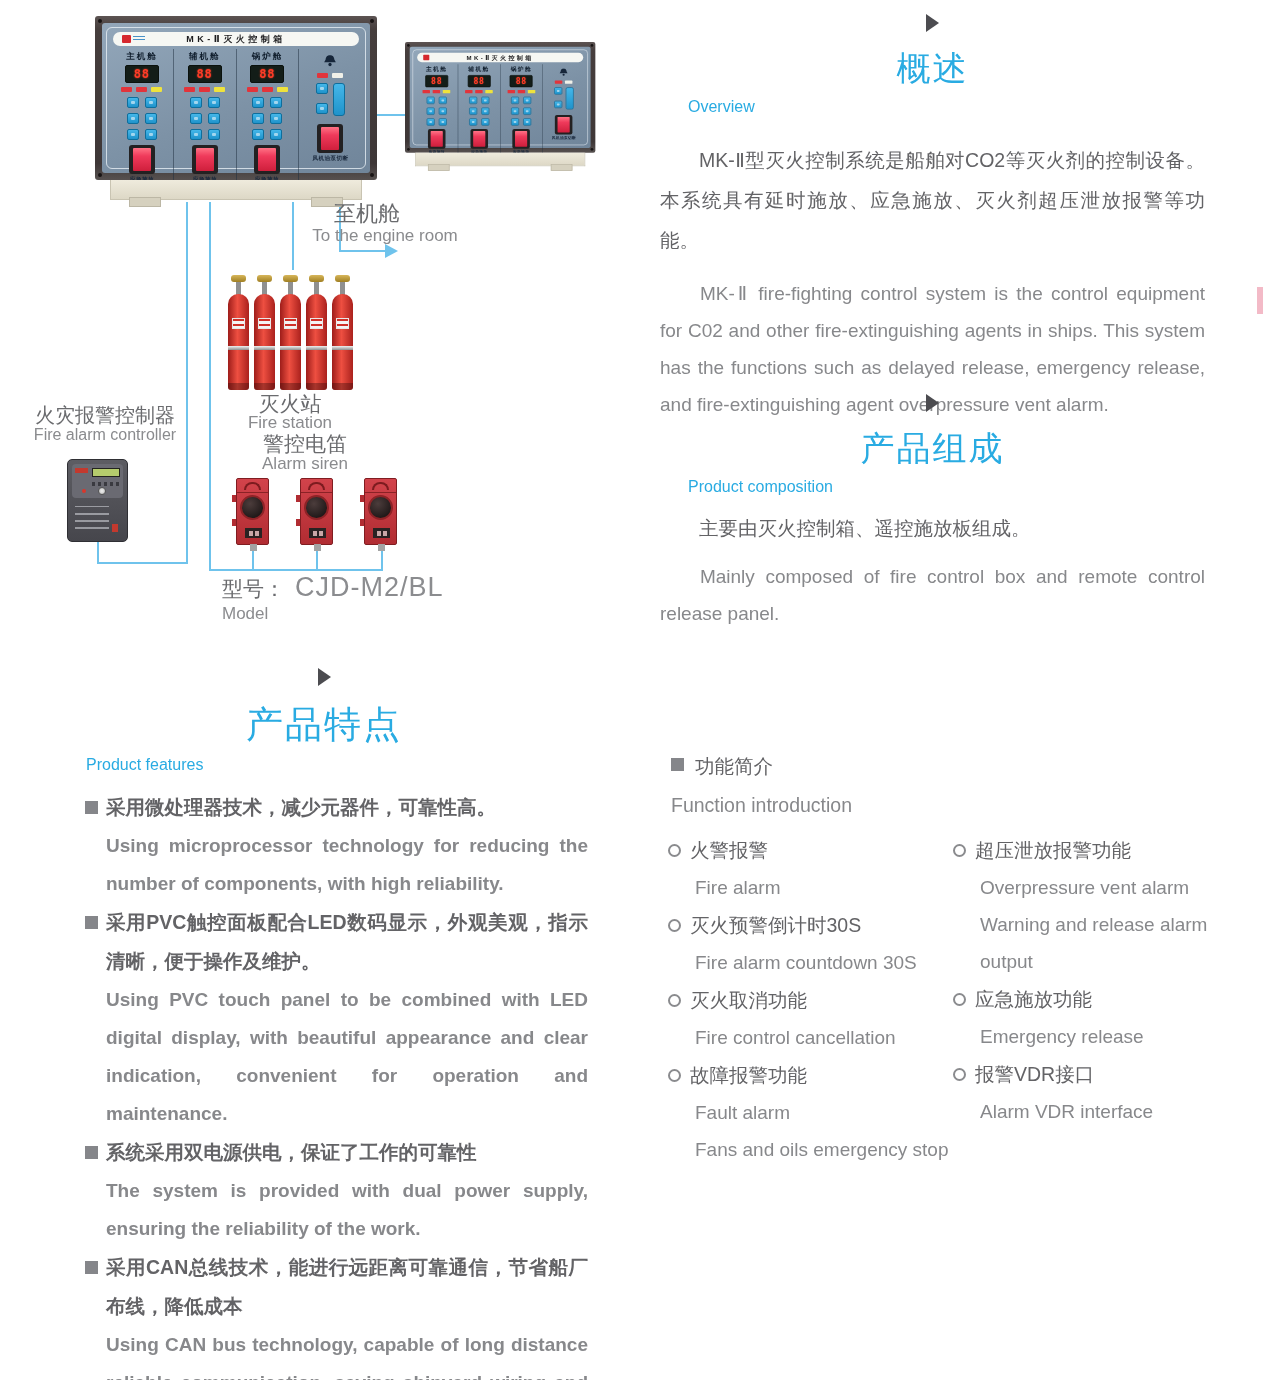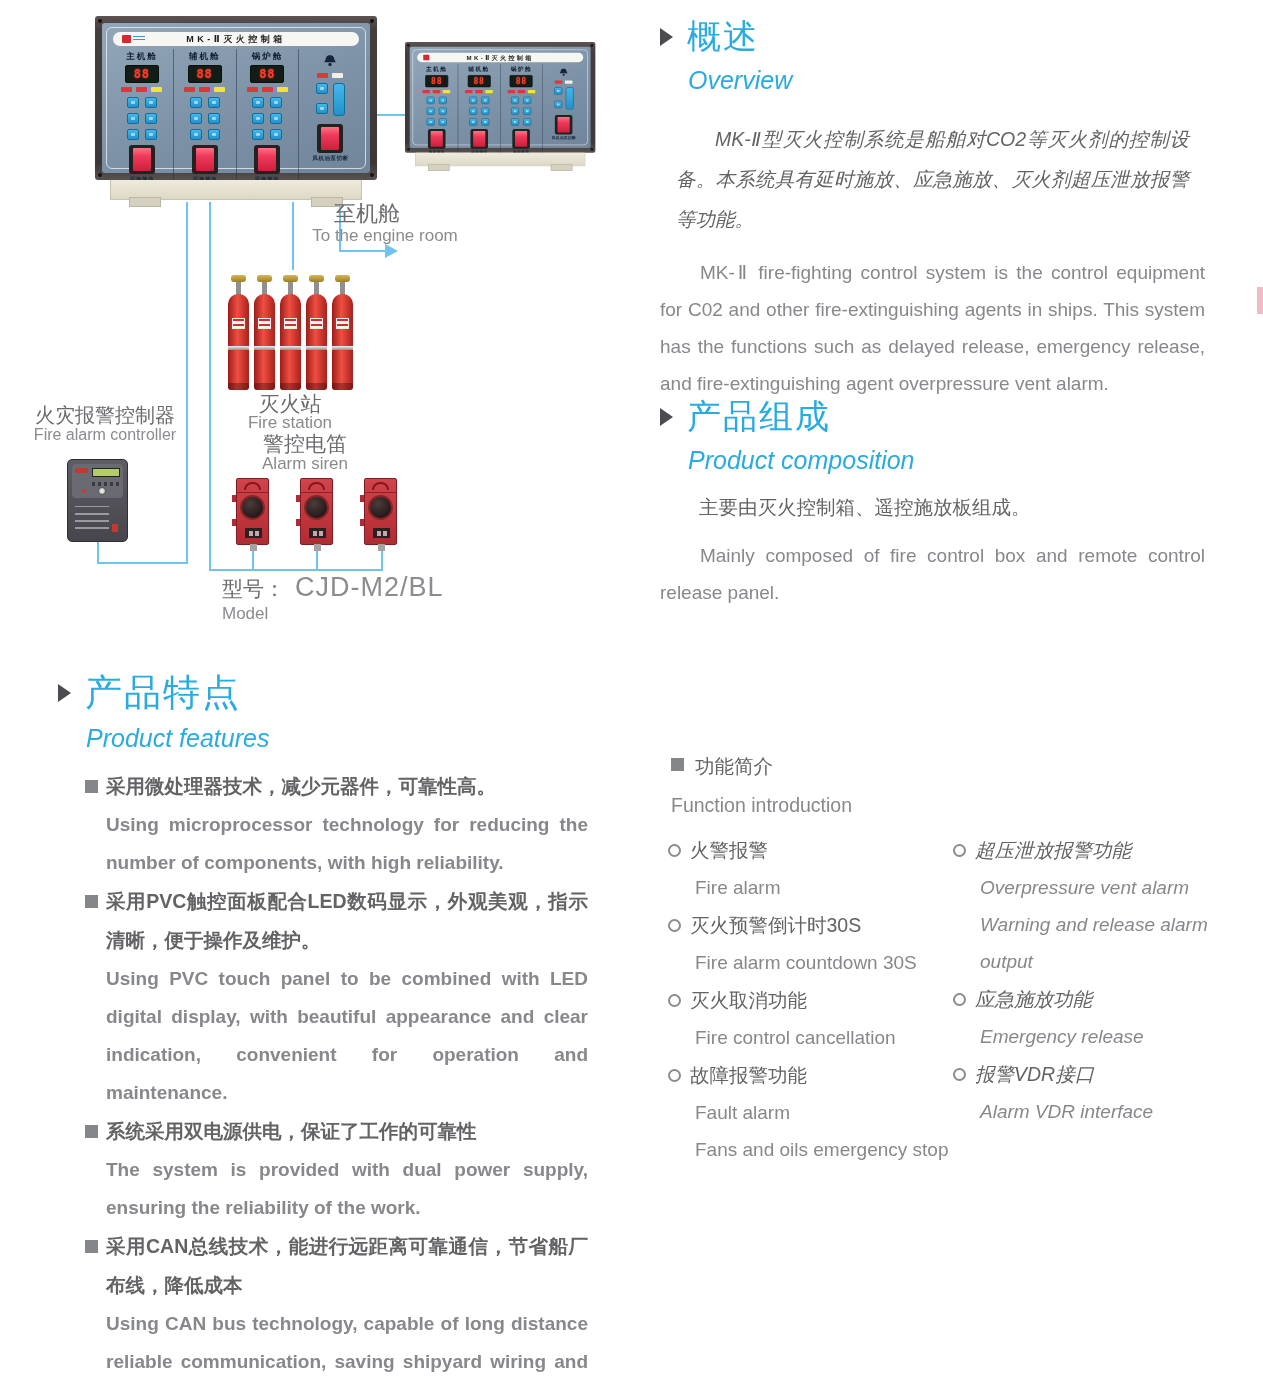--- a/index.html
+++ b/index.html
@@ -5,29 +5,29 @@
   html,body{margin:0;padding:0;background:#fff;}
   .canvas{position:relative;width:1263px;height:1380px;background:#ffffff;overflow:hidden;
           font-family:"Liberation Sans","DejaVu Sans",sans-serif;}
 
   
   .zh-body{font-size:19.5px;line-height:40px;color:#636366;text-align:justify;margin:0;}
   .en-body{font-size:19px;line-height:37px;color:#87888b;text-align:justify;margin:0;}
 
   
   .sec{position:absolute;}
-  .sec-head{display:flex;align-items:center;gap:14px;}
+  .sec-head{display:flex;align-items:center;gap:14px;flex-direction:column;}
   .tri{width:0;height:0;border-left:13px solid #4c4c50;border-top:9px solid transparent;border-bottom:9px solid transparent;flex:none;}
   .sec-head h2{font-size:34px;font-weight:400;color:#29abe2;margin:0;letter-spacing:2px;}
   .sec-features .sec-head h2{font-size:37px;}
-  .sec-sub{margin:6px 0 0 28px;font-size:25px;color:#29abe2;font-style:italic;}
+  .sec-sub{margin:6px 0 0 28px;font-size:16px;color:#29abe2;}
 
   
   .sec-overview{left:660px;top:14px;width:545px;}
-  .sec-overview .zh-body{margin:24px 16px 0;text-indent:2em;font-style:italic;}
+  .sec-overview .zh-body{margin:24px 0 0;text-indent:2em;}
   .sec-overview .en-body{margin:15px 0 0;text-indent:2.1em;}
   .sec-composition{left:660px;top:394px;width:545px;}
   .sec-composition .zh-body{margin:12px 0 0;text-indent:2em;}
   .sec-composition .en-body{margin:10px 0 0;text-indent:2.1em;}
 
   
   .sec-features{left:58px;top:668px;width:532px;}
   .feature-list{margin:14px 0 0 27px;width:503px;font-weight:bold;}
   .feature{position:relative;padding-left:21px;box-sizing:border-box;}
   .sq-bullet{position:absolute;left:0;top:13px;width:13px;height:13px;background:#85868a;}
@@ -35,21 +35,21 @@
   .feature .en-body{line-height:38px;}
 
   
   .sec-functions{left:668px;top:753px;width:590px;}
   .func-head{position:relative;padding-left:27px;font-size:19.5px;color:#636366;line-height:26px;}
   .func-head .sq-bullet{top:5px;left:3px;}
   .func-sub{font-size:19.5px;color:#87888b;margin:15px 0 0 3px;}
   .func-cols{position:relative;margin-top:14px;height:440px;}
   .func-col{position:absolute;top:0;}
   .func-col.left{left:0;width:285px;}
-  .func-col.right{left:285px;width:305px;font-style:italic;}
+  .func-col.right{left:285px;width:305px;}
   .func-item .f-zh{display:flex;align-items:center;gap:9px;font-size:19.5px;line-height:38px;color:#636366;}
   .o-bullet{width:13px;height:13px;border:2px solid #8a8b8e;border-radius:50%;flex:none;box-sizing:border-box;}
   .func-item .f-en{font-size:19px;line-height:37px;color:#87888b;padding-left:27px;}
 
   
   .line{position:absolute;background:#6fc3ec;}
   .v{width:2px;} .h{height:2px;}
   .arrow-head{position:absolute;width:0;height:0;border-left:13px solid #6fc3ec;border-top:7px solid transparent;border-bottom:7px solid transparent;}
 
   

